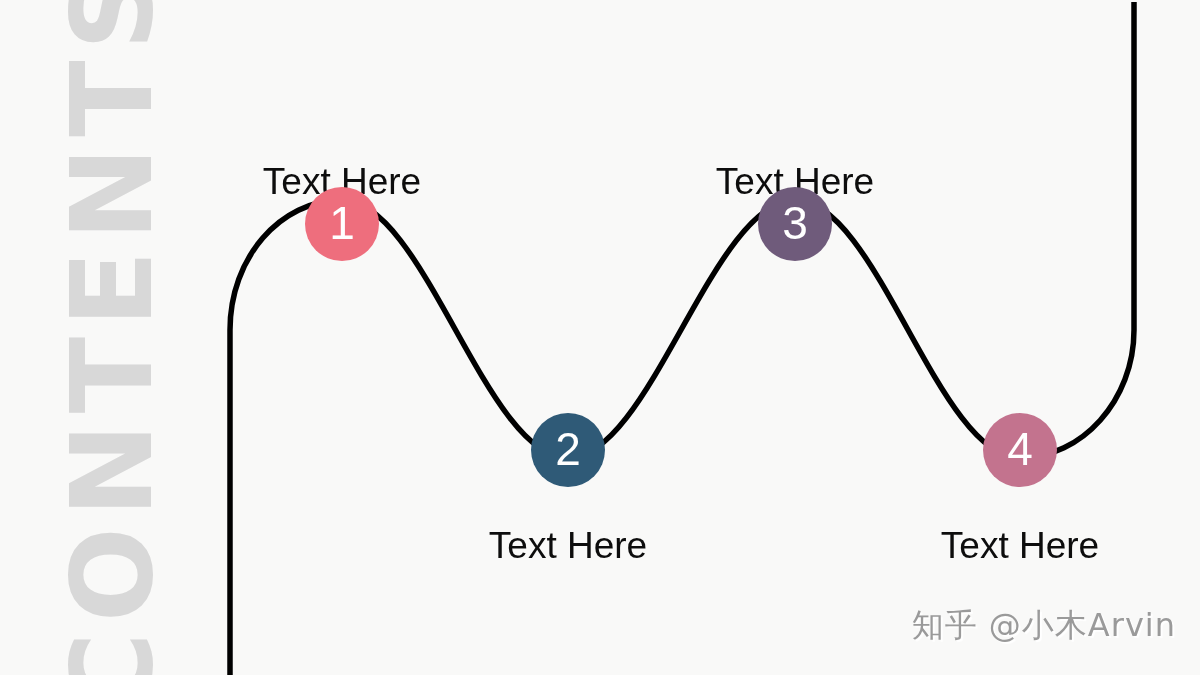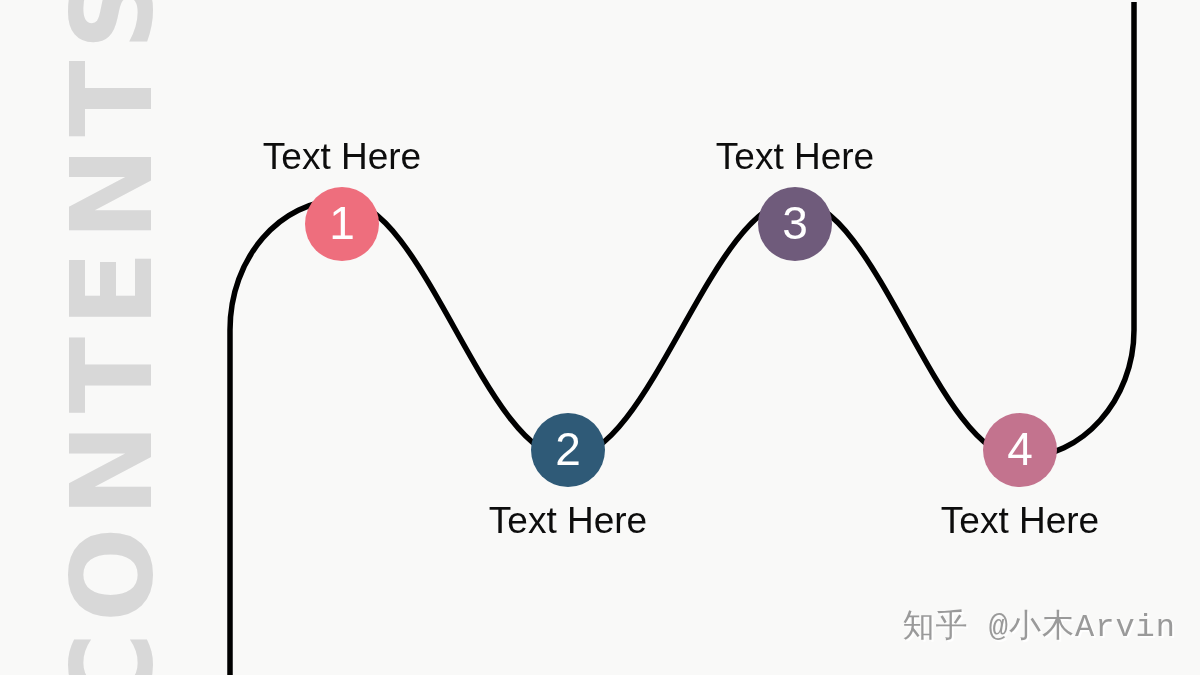--- a/index.html
+++ b/index.html
@@ -50,20 +50,21 @@
   }
   .step-label {
     position: absolute;
     width: 300px;
     text-align: center;
     font-size: 37px;
     color: #0d0d0d;
     z-index: 2;
     line-height: 1.15;
     white-space: nowrap;
+    margin-top: 25px;
   }
   .circle-1 { left: 305px; top: 187px; }
   .circle-2 { left: 531px; top: 413px; }
   .circle-3 { left: 758px; top: 187px; }
   .circle-4 { left: 983px; top: 413px; }
   .label-1 { left: 192px; top: 136px; }
   .label-2 { left: 418px; top: 500px; }
   .label-3 { left: 645px; top: 136px; }
   .label-4 { left: 870px; top: 500px; }
   .watermark {
@@ -111,15 +112,15 @@
     <span class="step-number" style="color: rgb(255, 255, 255);">3</span>
   </div>
 
   <div class="step-circle circle-4" style="background-color: rgb(195, 115, 142);">
     <span class="step-number" style="color: rgb(255, 255, 255);">4</span>
   </div>
 
   <div class="step-label label-2" style="color: rgb(13, 13, 13);">Text Here</div>
   <div class="step-label label-4" style="color: rgb(13, 13, 13);">Text Here</div>
 
-  <div class="watermark" style="color: rgb(154, 154, 154); font-family: Liberation Mono, monospace;">知乎 @小木Arvin</div>
+  <div class="watermark" style="color: rgb(154, 154, 154);">知乎 @小木Arvin</div>
 
 </div>
 
 </body></html>

